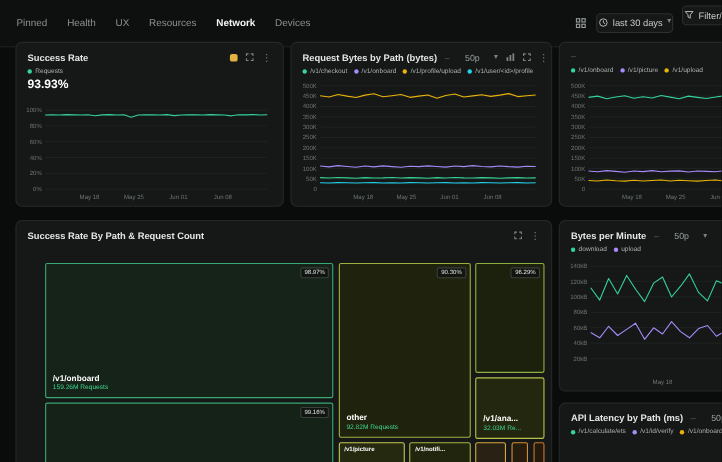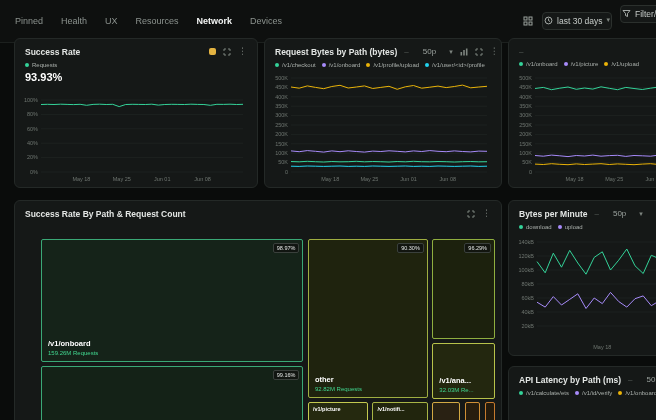--- a/index.html
+++ b/index.html
@@ -20,21 +20,21 @@
   .tab.active::after{content:"";position:absolute;left:0;right:0;bottom:0;height:2px;background:#e8eae9}
   .nav-right{margin-left:auto;display:flex;align-items:center;gap:9px;margin-right:44px}
   .icon-btn{background:none;border:none;display:flex;align-items:center}
   .pill{display:flex;align-items:flex-start;gap:4px;border:1px solid #2b302d;border-radius:4px;
     padding:3px 1px;font-size:8.5px;color:#c6cbc8;background:#151817;white-space:nowrap}
   .caret{color:#7d847f;font-size:7px;line-height:1}
   .filter-pill{position:absolute;left:620px;top:5px;width:80px}
 
   
   .card{position:absolute;background:#151817;border:1px solid #242927;border-radius:6px;overflow:hidden}
-  .card-head{display:flex;align-items:flex-start;gap:7px;padding:8px 10px 2px}
+  .card-head{display:flex;align-items:center;gap:7px;padding:8px 10px 2px}
   .card-title{font-size:8.5px;font-weight:bold;color:#e3e6e4;white-space:nowrap}
   .pctl{display:flex;align-items:center;gap:13px;font-size:8px;color:#9aa19d;white-space:nowrap}
   .pctl::before{content:"–";color:#5b615d;margin-right:1px}
   .head-icons{margin-left:auto;display:flex;gap:7px;align-items:center;color:#7d847f}
   .kebab{font-size:9px;color:#7d847f;line-height:1}
   .warn-sq{width:7px;height:7px;border-radius:2px;background:#e3b341;display:inline-block}
   .legend{display:flex;gap:6px;padding:3px 10px 0;white-space:nowrap;overflow:hidden}
   .legend-item{display:flex;align-items:center;gap:3px;font-size:6px;color:#a9afab}
   .dot{width:4px;height:4px;border-radius:50%;flex:none}
   .big-value{font-size:11px;font-weight:bold;color:#ffffff;padding:3px 10px 0}

